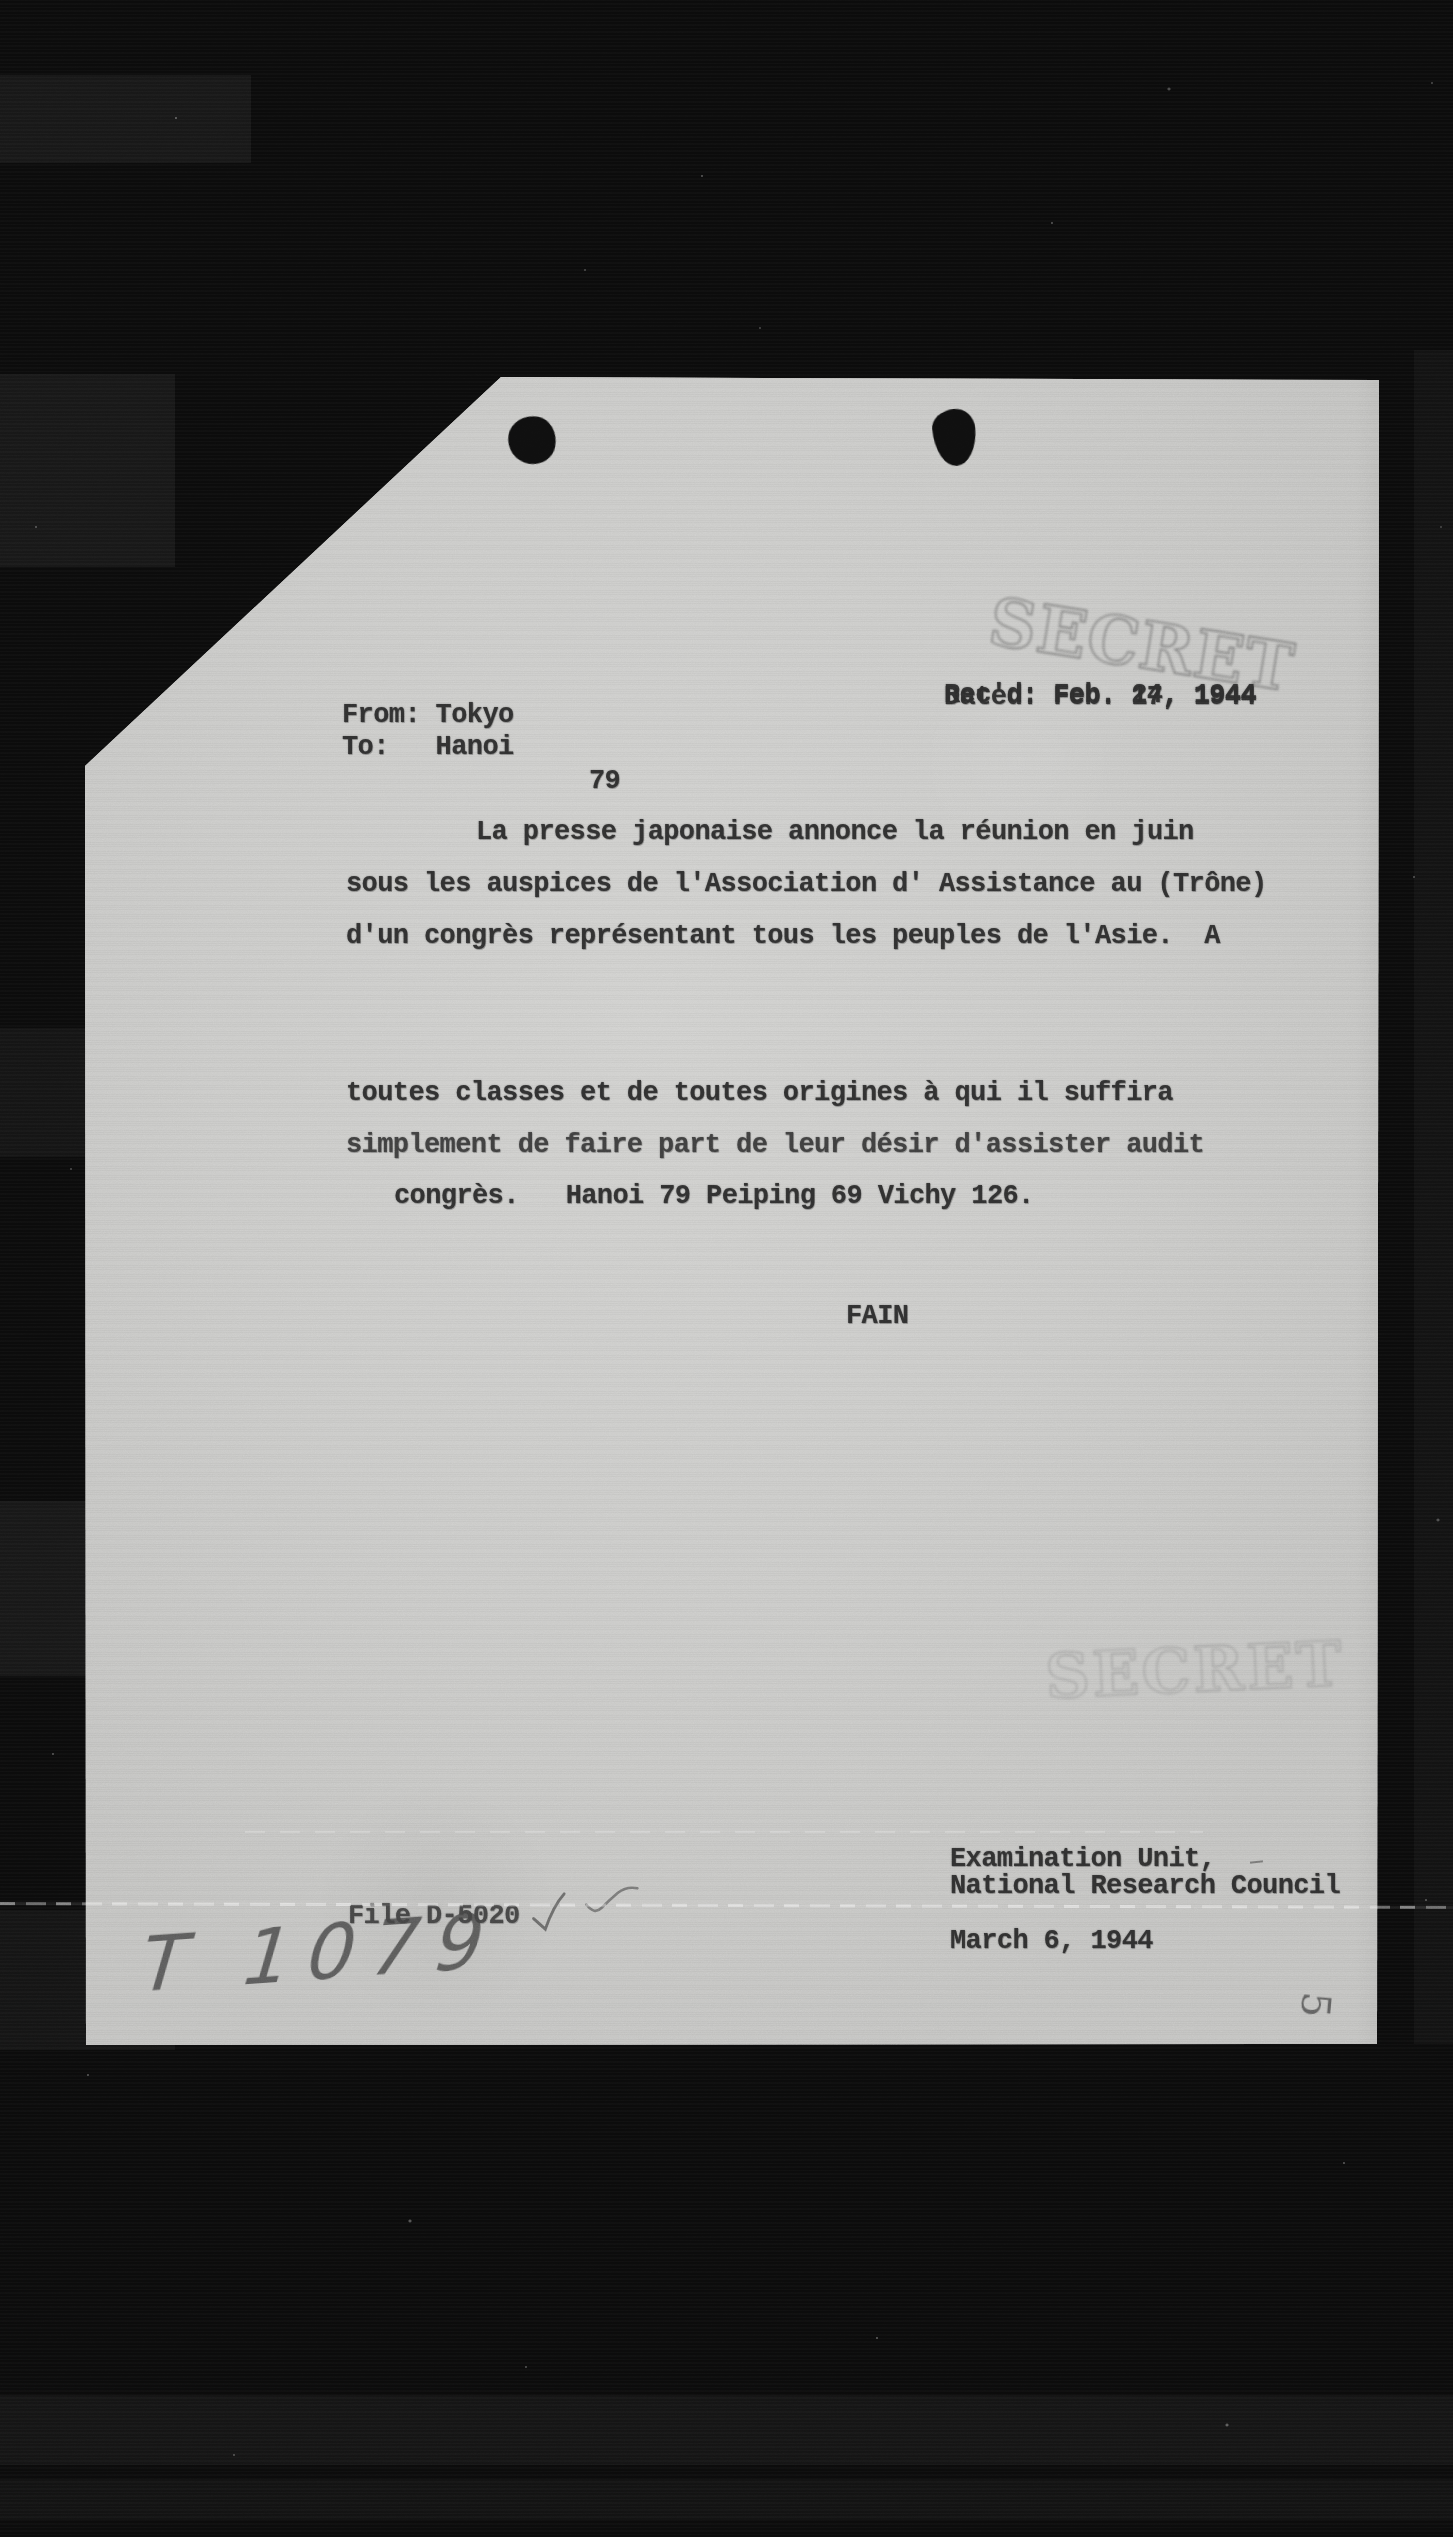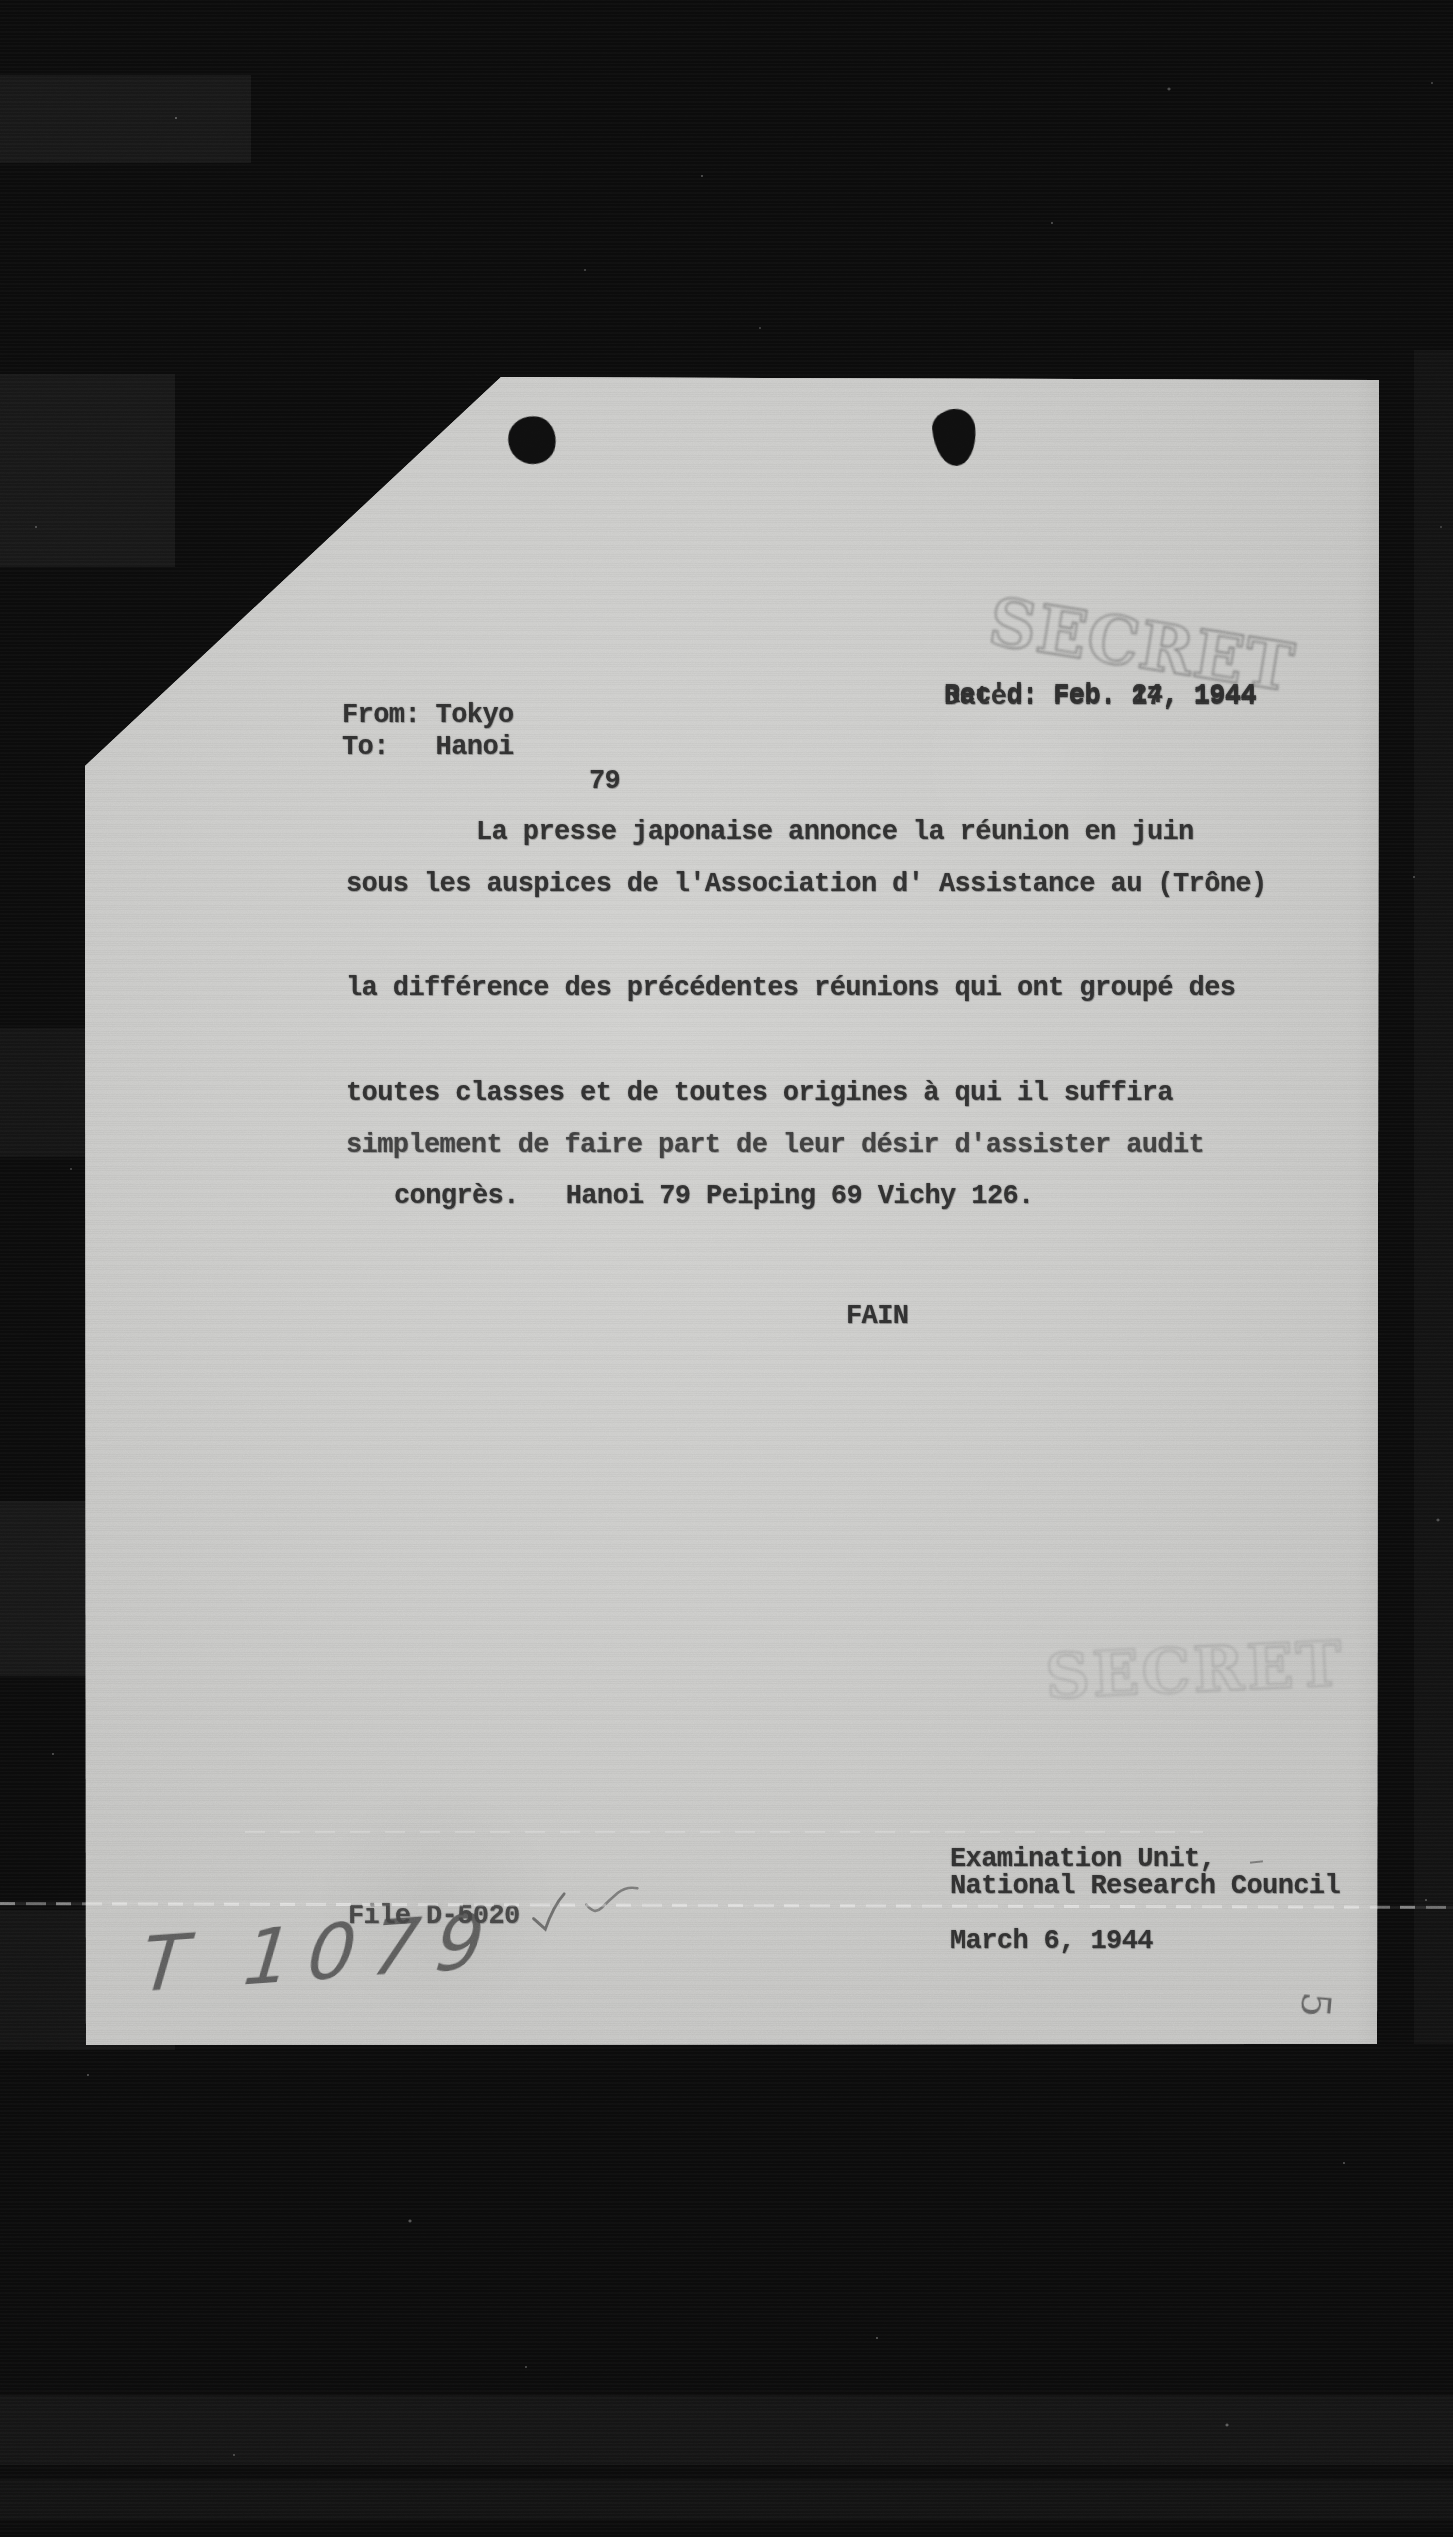--- a/index.html
+++ b/index.html
@@ -139,21 +139,21 @@
   <div class="stamp" id="stamp-bottom">SECRET</div>
 
   <div class="typew" id="from-line">From: Tokyo</div>
   <div class="typew" id="to-line">To:   Hanoi</div>
   <div class="typew" id="dated-line">Dated: Feb. 17, 1944</div>
   <div class="typew" id="recd-line">Rec'd: Feb. 24, 1944</div>
   <div class="typew" id="msg-number">79</div>
 
   <div class="typew bodyline" id="bl1">La presse japonaise annonce la réunion en juin</div>
   <div class="typew bodyline" id="bl2">sous les auspices de l'Association d' Assistance au (Trône)</div>
-  <div class="typew bodyline" id="bl4">la différence des précédentes réunions qui ont groupé des</div>
+  <div class="typew bodyline" id="bl3">d'un congrès représentant tous les peuples de l'Asie.  A</div>
   <div class="typew bodyline" id="bl6">toutes classes et de toutes origines à qui il suffira</div>
   <div class="typew bodyline" id="bl7">simplement de faire part de leur désir d'assister audit</div>
   <div class="typew bodyline" id="bl8">congrès.   Hanoi 79 Peiping 69 Vichy 126.</div>
 
   <div class="typew" id="signature">FAIN</div>
 
   <div class="typew" id="org-line1">Examination Unit,</div>
   <div class="typew" id="org-line2">National Research Council</div>
   <div class="typew" id="org-line3">March 6, 1944</div>
   <div class="typew" id="file-number">File D-5020</div>

